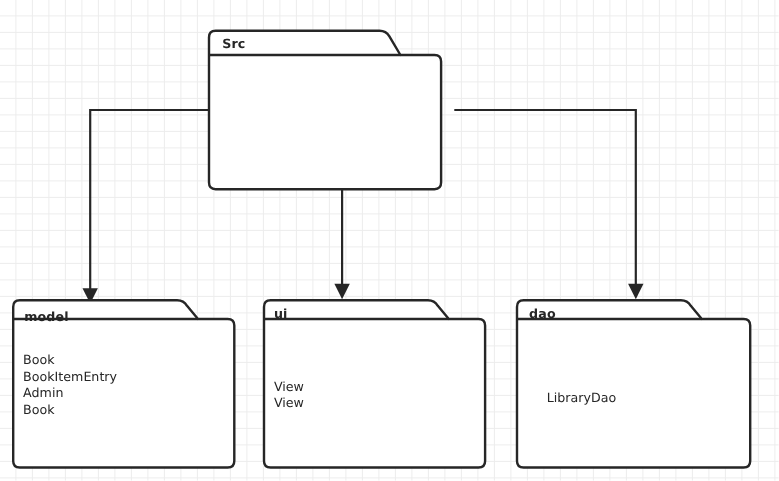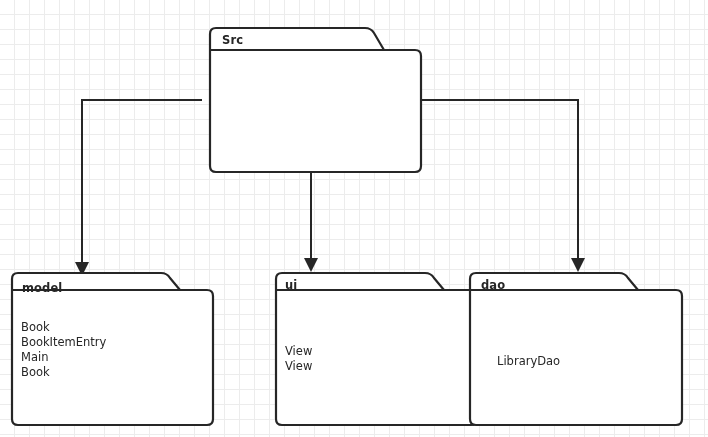--- a/index.html
+++ b/index.html
@@ -64,36 +64,36 @@
         <path d="M 202 100 L 82 100 L 82 263" fill="none" stroke="#262626" stroke-width="2" stroke-linecap="butt" stroke-linejoin="miter"></path>
         <polygon points="75,262 89,262 82,276" fill="#262626"></polygon>
         <path d="M 311 172 L 311 259" fill="none" stroke="#262626" stroke-width="2" stroke-linecap="butt" stroke-linejoin="miter"></path>
         <polygon points="304,258 318,258 311,272" fill="#262626"></polygon>
         <path d="M 413 100 L 578 100 L 578 259" fill="none" stroke="#262626" stroke-width="2" stroke-linecap="butt" stroke-linejoin="miter"></path>
         <polygon points="571,258 585,258 578,272" fill="#262626"></polygon>
       </g>
   </svg>
 
   <div id="packages-layer">
-      <div class="pkg" style="left: 208px; top: 26px; width: 184px; height: 148px;">
+      <div class="pkg" style="left: 188px; top: 26px; width: 184px; height: 148px;">
         <svg class="pkg-shape" width="215" height="148" viewBox="0 0 215 148">
           <path d="M 8 2 L 157 2 Q 163 2 166 7 L 176 24 L 207 24 Q 213 24 213 30 L 213 140 Q 213 146 207 146 L 8 146 Q 2 146 2 140 L 2 8 Q 2 2 8 2 Z" fill="#ffffff" stroke="#262626" stroke-width="2.2" stroke-linejoin="round"></path>
           <line x1="2" y1="24" x2="176" y2="24" stroke="#262626" stroke-width="2.2"></line>
         </svg>
         <div class="pkg-tab-label" style="left: 14px; top: 7px;">Src</div>
       </div>
       <div class="pkg" style="left: 10px; top: 271px; width: 205px; height: 156px;">
         <svg class="pkg-shape" width="205" height="156" viewBox="0 0 205 156">
           <path d="M 8 2 L 151 2 Q 157 2 160 7 L 170 19 L 197 19 Q 203 19 203 25 L 203 148 Q 203 154 197 154 L 8 154 Q 2 154 2 148 L 2 8 Q 2 2 8 2 Z" fill="#ffffff" stroke="#262626" stroke-width="2.2" stroke-linejoin="round"></path>
           <line x1="2" y1="19" x2="170" y2="19" stroke="#262626" stroke-width="2.2"></line>
         </svg>
         <div class="pkg-tab-label" style="left: 12px; top: 10px;">model</div>
-        <div class="pkg-body-text" style="left: 11px; top: 49px;"><div>Book</div><div>BookItemEntry</div><div>Main</div><div>Book</div></div>
+        <div class="pkg-body-text" style="left: 11px; top: 49px;"><div>Book</div><div>BookItemEntry</div><div>Admin</div><div>Book</div></div>
       </div>
-      <div class="pkg" style="left: 238px; top: 271px; width: 205px; height: 156px; margin-left: 36px;">
+      <div class="pkg" style="left: 238px; top: 271px; width: 205px; height: 156px;">
         <svg class="pkg-shape" width="205" height="156" viewBox="0 0 205 156">
           <path d="M 8 2 L 151 2 Q 157 2 160 7 L 170 19 L 197 19 Q 203 19 203 25 L 203 148 Q 203 154 197 154 L 8 154 Q 2 154 2 148 L 2 8 Q 2 2 8 2 Z" fill="#ffffff" stroke="#262626" stroke-width="2.2" stroke-linejoin="round"></path>
           <line x1="2" y1="19" x2="170" y2="19" stroke="#262626" stroke-width="2.2"></line>
         </svg>
         <div class="pkg-tab-label" style="left: 11px; top: 7px;">ui</div>
         <div class="pkg-body-text" style="left: 11px; top: 73px;"><div>View</div><div>View</div></div>
       </div>
       <div class="pkg" style="left: 468px; top: 271px; width: 196px; height: 156px;">
         <svg class="pkg-shape" width="216" height="156" viewBox="0 0 216 156">
           <path d="M 8 2 L 151 2 Q 157 2 160 7 L 170 19 L 208 19 Q 214 19 214 25 L 214 148 Q 214 154 208 154 L 8 154 Q 2 154 2 148 L 2 8 Q 2 2 8 2 Z" fill="#ffffff" stroke="#262626" stroke-width="2.2" stroke-linejoin="round"></path>

